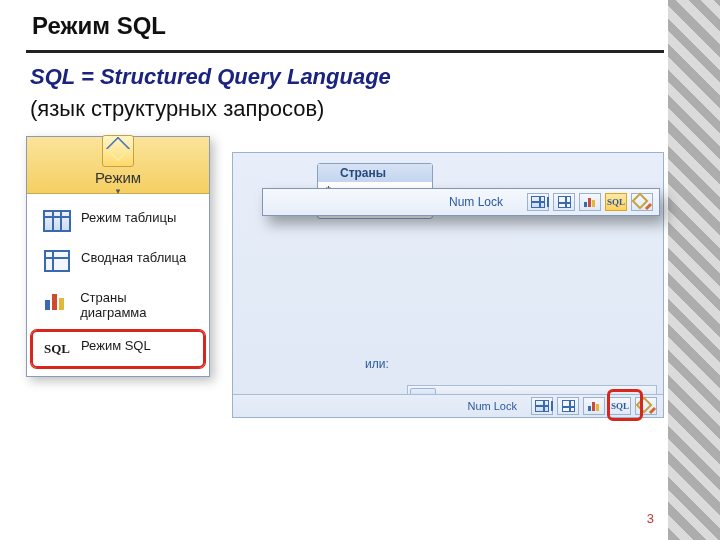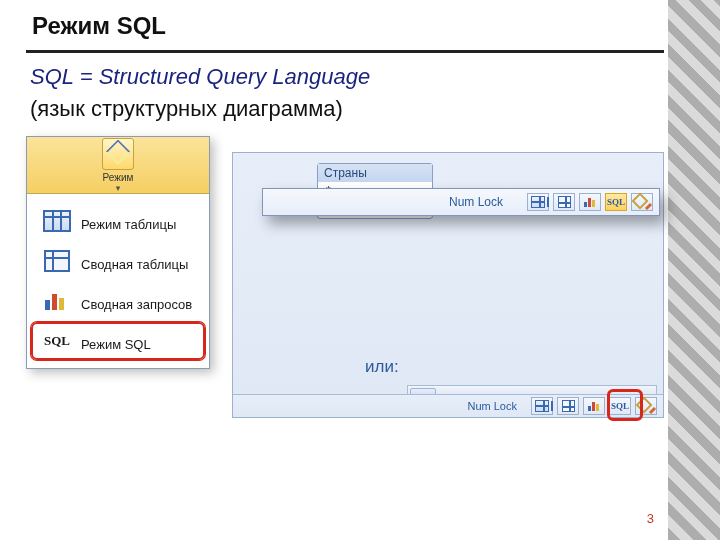--- a/index.html
+++ b/index.html
@@ -1,55 +1,55 @@
 <!DOCTYPE html>
 <html><head>
 <meta charset="utf-8">
 <style>
 html,body{margin:0;padding:0;font-family:Arial,sans-serif;background:#fff}
 .slide{position:relative;width:720px;height:540px;background:#fff;overflow:hidden}
 .corner{position:absolute;top:0;right:0;width:52px;height:100%;background-image:repeating-linear-gradient(45deg,#6a6a6a 0 9px,#bdbdbd 9px 18px);opacity:.55}
 .title{position:absolute;left:32px;top:12px;font-size:24px;font-weight:bold;color:#111}
 .rule{position:absolute;left:26px;right:56px;top:50px;height:3px;background:#222}
-.line1{position:absolute;left:30px;top:64px;font-size:22px;font-style:italic;font-weight:normal;color:#1a237e}
+.line1{position:absolute;left:30px;top:64px;font-size:22px;font-style:italic;font-weight:bold;color:#1a237e}
 .line2{position:absolute;left:30px;top:96px;font-size:22px;color:#111}
 
 .menu{position:absolute;left:26px;top:136px;width:182px;border:1px solid #8a9bb7;background:#e6edf7;box-shadow:4px 4px 10px rgba(0,0,0,.25)}
 .menu-top{height:56px;background:linear-gradient(#fbe39a,#f5cf62);border-bottom:1px solid #c7a94d;display:flex;align-items:center;justify-content:center}
 .menu-top .btn{width:52px;text-align:center}
 .menu-top .btn-ico{width:30px;height:30px;margin:0 auto 2px;background:linear-gradient(#fff6c8,#ffd86b);border:1px solid #c4a23d;border-radius:3px;position:relative}
 .menu-top .btn-ico:before{content:"";position:absolute;left:6px;top:4px;width:14px;height:14px;border:2px solid #5a7bb5;border-right-color:#f0f0a0;border-bottom-color:#f0f0a0;transform:rotate(45deg);border-radius:2px}
-.menu-top .lbl{font-size:10px;color:#333}
+.menu-top .lbl{font-size:15px;color:#333}
 .menu-top .dd{font-size:9px;color:#555}
 .menu-body{background:#fff;padding:6px 0}
-.mi{display:flex;align-items:flex-end;gap:10px;padding:6px 10px;font-size:13px;color:#1a1a1a;cursor:default;border:2px solid transparent;border-radius:6px;margin:2px 4px}
+.mi{display:flex;align-items:flex-start;gap:10px;padding:6px 10px;font-size:13px;color:#1a1a1a;cursor:default;border:2px solid transparent;border-radius:6px;margin:2px 4px}
 .mi.hl{border-color:#d7261c;box-shadow:0 0 0 1px #d7261c}
 .mi .ico{width:28px;height:22px;display:flex;align-items:center;justify-content:center}
 .sqltag{font-weight:bold;font-family:'Times New Roman',serif;font-size:13px}
 .ico-table{width:24px;height:18px;border:2px solid #3a68b1;background:linear-gradient(#eaf1fb,#cddcf1);position:relative}
 .ico-table:before{content:"";position:absolute;left:0;right:0;top:4px;height:2px;background:#3a68b1}
 .ico-table:after{content:"";position:absolute;top:0;bottom:0;left:7px;width:2px;background:#3a68b1;box-shadow:8px 0 #3a68b1}
 .ico-pivot{width:22px;height:18px;border:2px solid #3a68b1;background:#f3f6fb;position:relative}
 .ico-pivot:before{content:"";position:absolute;left:0;right:0;top:5px;height:2px;background:#3a68b1}
 .ico-pivot:after{content:"";position:absolute;top:0;bottom:0;left:6px;width:2px;background:#3a68b1}
 .ico-chart{width:24px;height:18px;position:relative}
 .ico-chart i{position:absolute;bottom:0;width:5px}
 .ico-chart i:nth-child(1){left:0;height:10px;background:#3a68b1}
 .ico-chart i:nth-child(2){left:7px;height:16px;background:#d04a2f}
 .ico-chart i:nth-child(3){left:14px;height:12px;background:#e0b93a}
 .ico-design{width:22px;height:20px;position:relative}
 .ico-design:before{content:"";position:absolute;left:2px;top:0;width:14px;height:14px;border:2px solid #c7a23a;background:#fff6d6;transform:rotate(45deg);border-radius:2px}
 .ico-design:after{content:"";position:absolute;right:0;bottom:0;width:10px;height:4px;background:#d9632a;transform:rotate(-45deg)}
 
 .back-pane{position:absolute;left:232px;top:152px;width:430px;height:264px;background:linear-gradient(#e7eef9,#dfe8f5);border:1px solid #9db0cc}
 .tbl-box{position:absolute;left:84px;top:10px;width:114px;background:#fff;border:1px solid #8aa0c2;border-radius:3px;font-size:12px}
-.tbl-box .hdr{background:linear-gradient(#d7e3f4,#c4d5ee);padding:2px 6px;color:#274a7e;font-weight:normal}
+.tbl-box .hdr{background:linear-gradient(#d7e3f4,#c4d5ee);padding:2px 22px;color:#274a7e;font-weight:bold}
 .tbl-box .row{padding:2px 8px;color:#223}
 .tbl-box .key{color:#c08b1a;font-size:10px;margin-right:3px}
-.or-lbl{position:absolute;left:132px;top:204px;font-size:17px;color:#2b5a9d}
+.or-lbl{position:absolute;left:132px;top:204px;font-size:12px;color:#2b5a9d}
 .sb-h{position:absolute;left:174px;top:232px;right:6px;height:16px;background:linear-gradient(#f0f4fb,#d7e1f1);border:1px solid #a9bcd6}
 .sb-h .thumb{position:absolute;left:2px;top:2px;width:24px;bottom:2px;background:linear-gradient(#e7eefb,#c5d7ef);border:1px solid #9db4d6;border-radius:2px}
 .statusbar{position:absolute;left:0;right:0;bottom:0;height:22px;background:linear-gradient(#e7eef9,#dfe8f5);border-top:1px solid #a9bcd6;display:flex;align-items:center;justify-content:flex-end;gap:4px;padding:0 6px}
 .statusbar .nl{font-size:11px;color:#2b5a9d;margin-right:10px}
 .mini{width:20px;height:16px;border:1px solid #9db0cc;background:linear-gradient(#f4f8ff,#dfe9f6);display:flex;align-items:center;justify-content:center;font-size:9px;color:#2b5a9d}
 .mini.sql{font-weight:bold;font-family:'Times New Roman',serif}
 .mini.design{position:relative}
 .mini.design:before{content:"";position:absolute;width:8px;height:8px;border:2px solid #c7a23a;transform:rotate(45deg);left:2px;top:1px}
 .mini.design:after{content:"";position:absolute;width:7px;height:3px;background:#d9632a;right:0;bottom:2px;transform:rotate(-45deg)}
 .red-ring{position:absolute;border:3px solid #d7261c;border-radius:6px}
@@ -67,52 +67,52 @@
 </style>
 </head>
 <body>
 <div class="slide">
 
 <div class="corner"></div>
 
 <div class="title">Режим SQL</div>
 <div class="rule"></div>
 <div class="line1">SQL = Structured Query Language</div>
-<div class="line2">(язык структурных диаграмма)</div>
+<div class="line2">(язык структурных запросов)</div>
 
 <div class="menu">
   <div class="menu-top">
     <div class="btn">
       <div class="btn-ico"></div>
       <div class="lbl">Режим</div>
       <div class="dd">▾</div>
     </div>
   </div>
   <div class="menu-body">
     <div class="mi">
       <span class="ico">
             <span class="ico-table"></span>
           </span>
       <span>Режим таблицы</span>
     </div>
     <div class="mi">
       <span class="ico">
             <span class="ico-pivot"></span>
           </span>
-      <span>Сводная таблицы</span>
+      <span>Сводная таблица</span>
     </div>
     <div class="mi">
       <span class="ico">
             <span class="ico-chart">
               <i></i>
               <i></i>
               <i></i>
             </span>
           </span>
-      <span>Сводная запросов</span>
+      <span>Страны диаграмма</span>
     </div>
     <div class="mi hl">
       <span class="ico sqltag">SQL</span>
       <span>Режим SQL</span>
     </div>
   </div>
 </div>
 
 <div class="back-pane">
   <div class="tbl-box">

